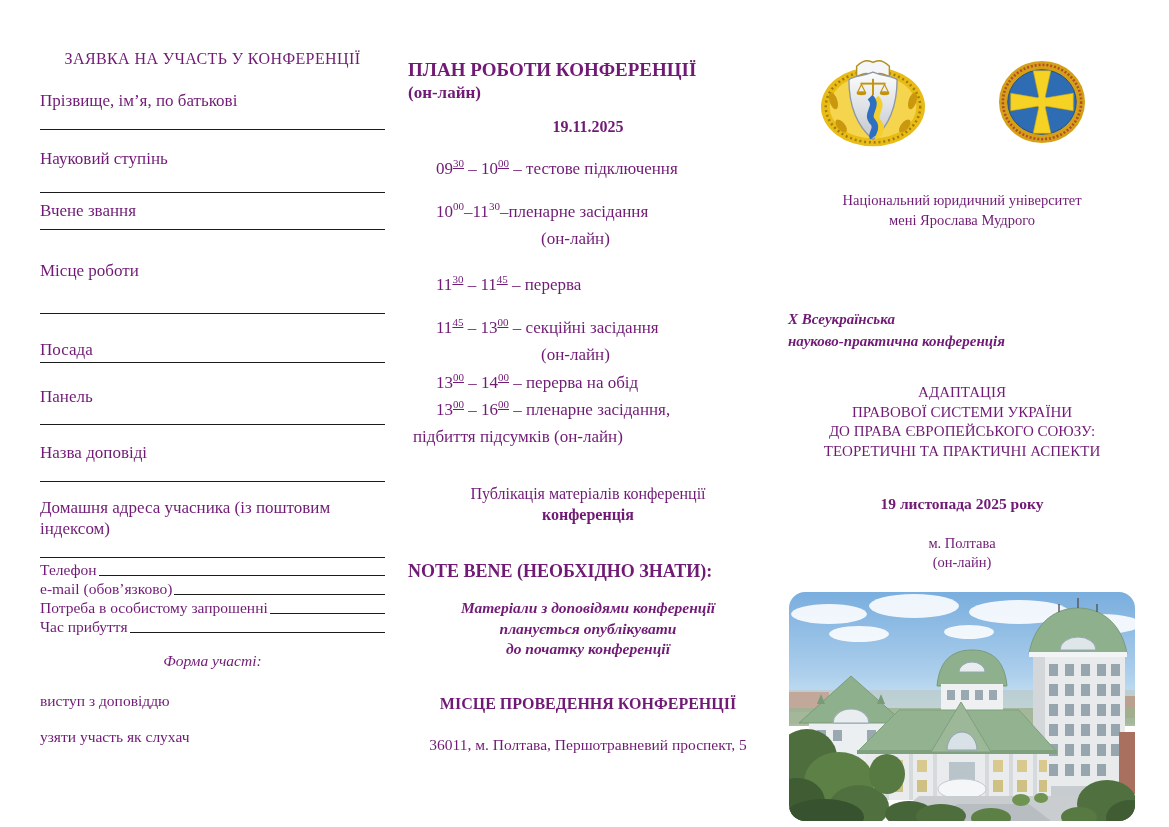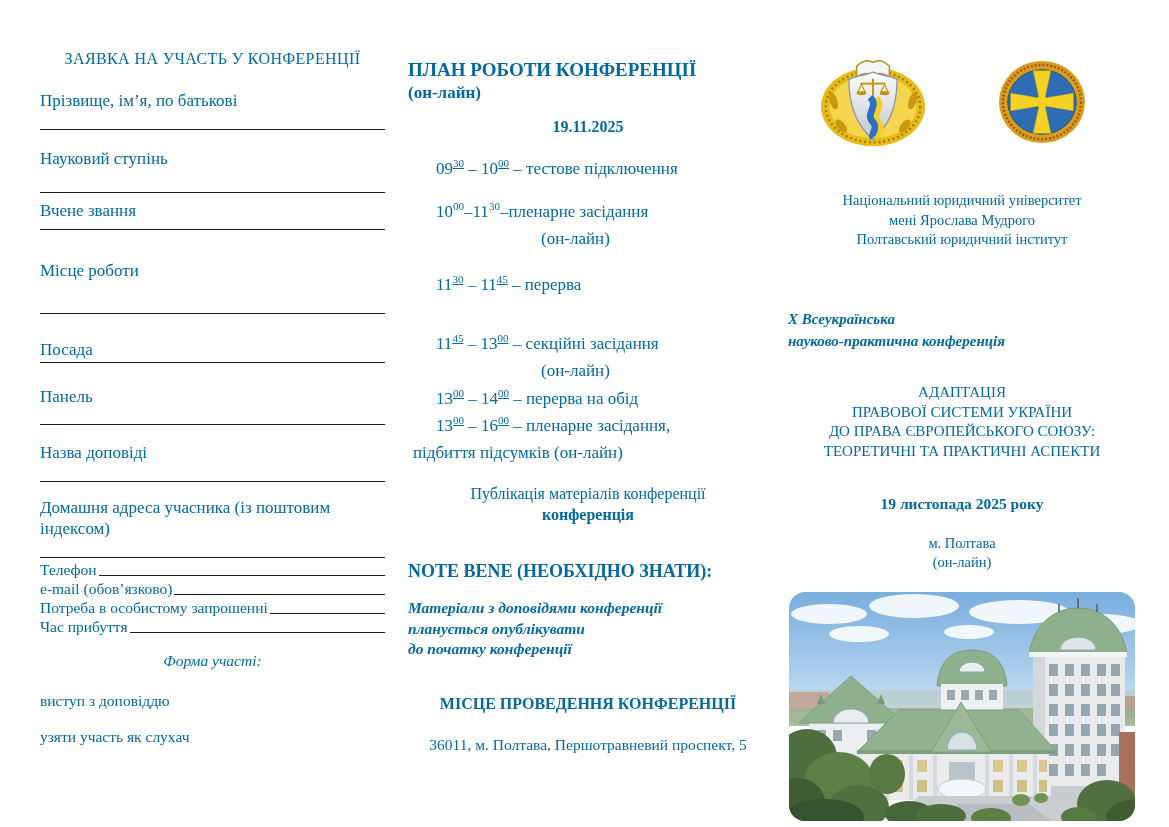--- a/index.html
+++ b/index.html
@@ -1,17 +1,17 @@
 <!DOCTYPE html>
 <html><head>
 <meta charset="utf-8">
 <style>
   html,body{margin:0;padding:0;background:#fff;}
   .page{position:relative;width:1169px;height:827px;background:#ffffff;overflow:hidden;
-        font-family:"Liberation Serif","DejaVu Serif",serif;color:#0369a1;}
+        font-family:"Liberation Serif","DejaVu Serif",serif;color:#701a75;}
 
   
   #l-title{position:absolute;left:40px;top:50px;width:345px;text-align:center;
            font-size:16px;letter-spacing:.4px;}
   .l-label{position:absolute;left:40px;width:345px;font-size:17px;line-height:21px;}
   #lf1{top:90px}#lf2{top:148px}#lf3{top:200px}#lf4{top:260px}
   #lf5{top:339px}#lf6{top:386px}#lf7{top:442px}#lf8{top:497px}
   .l-line{position:absolute;left:40px;width:345px;height:0;border-top:1.3px solid #1c1c1c;}
   #ll1{top:129px}#ll2{top:192px}#ll3{top:229px}#ll4{top:313px}
   #ll5{top:362px}#ll6{top:424px}#ll7{top:481px}#ll8{top:557px}
@@ -26,32 +26,32 @@
 
   
   #m-title{position:absolute;left:408px;top:58px;width:360px;
            font-weight:bold;font-size:19px;line-height:23px;}
   #m-title .sub{font-size:17px;}
   #m-date{position:absolute;left:408px;top:118px;width:360px;text-align:center;
           font-weight:bold;font-size:16px;}
   #schedule{position:absolute;left:436px;top:156px;width:330px;font-size:17px;line-height:26px;}
   .sched-row:nth-child(2){margin-top:16px}
   .sched-row:nth-child(3){margin-top:20px}
-  .sched-row:nth-child(4){margin-top:32px}
+  .sched-row:nth-child(4){margin-top:16px}
   .sched-row:nth-child(5){margin-top:2px}
   .sup{font-size:11px;position:relative;top:-7px;}
   .sup.ul{text-decoration:underline;}
   .sub-center{padding-left:105px;}
   .sub-left{margin-left:-23px;}
   #m-pub{position:absolute;left:408px;top:483px;width:360px;text-align:center;
          font-size:16px;line-height:21px;}
   #m-pub .b{font-weight:bold;}
   #m-nb{position:absolute;left:408px;top:561px;width:360px;text-align:left;
         font-weight:bold;font-size:18px;}
-  #m-red{position:absolute;left:408px;top:598px;width:360px;
+  #m-red{position:absolute;left:408px;top:598px;width:360px;text-align:center;
          font-size:15.5px;line-height:20.5px;font-weight:bold;font-style:italic;}
   #m-venue-h{position:absolute;left:408px;top:695px;width:360px;text-align:center;
              font-weight:bold;font-size:16px;}
   #m-venue-a{position:absolute;left:404px;top:736px;width:368px;text-align:center;
              font-size:15.5px;}
 
   
   #r-logo1{position:absolute;left:820px;top:52px;width:106px;height:96px;}
   #r-logo2{position:absolute;left:998px;top:58px;width:88px;height:88px;}
   #r-univ{position:absolute;left:788px;top:191px;width:348px;text-align:center;
@@ -197,21 +197,20 @@
         <polygon points="13,35 13,53 42,48 42,40"></polygon>
         <polygon points="77,35 77,53 48,48 48,40"></polygon>
         <rect x="41" y="39" width="8" height="10" stroke="none"></rect>
       </g>
     </svg>
   </div>
 
   <div id="r-univ">
     <div>Національний юридичний університет</div>
     <div>мені Ярослава Мудрого</div>
-    <div>Полтавський юридичний інститут</div>
   </div>
 
   <div id="r-type">
     <div>Х Всеукраїнська</div>
     <div>науково-практична конференція</div>
   </div>
 
   <div id="r-title">
     <div>АДАПТАЦІЯ</div>
     <div>ПРАВОВОЇ  СИСТЕМИ УКРАЇНИ</div>

